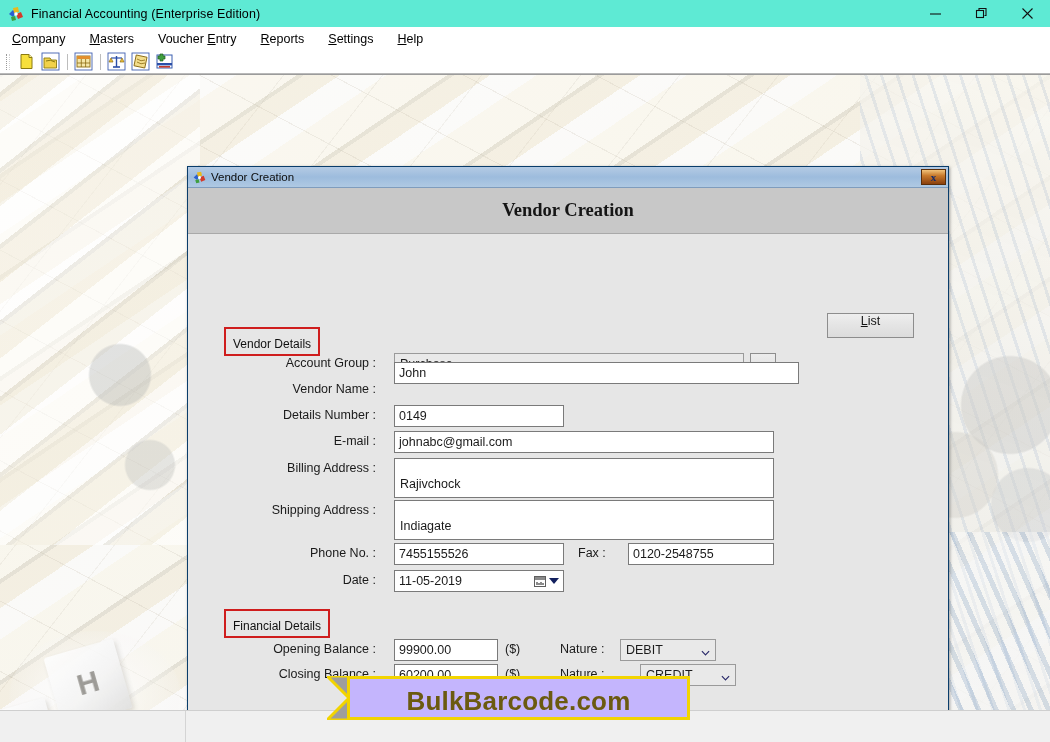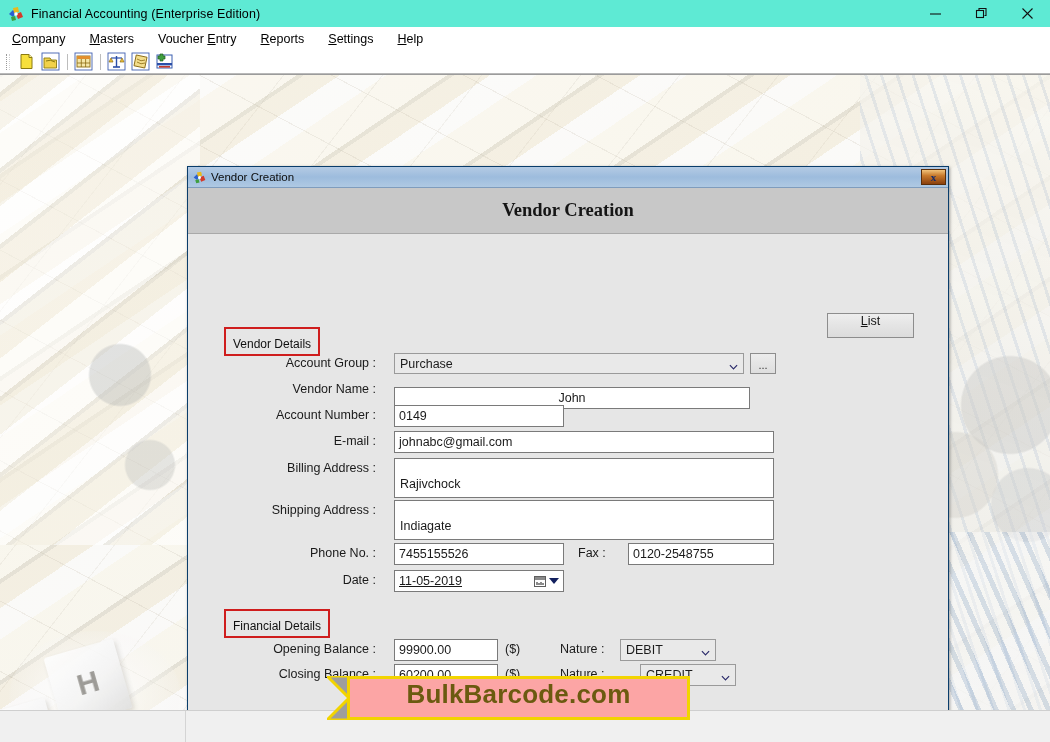--- a/index.html
+++ b/index.html
@@ -289,21 +289,21 @@
     display: flex; flex-direction: column; justify-content: space-between;
     align-items: center; padding: 2px 0;
   }
   .date-fld {
     position: absolute;
     background: #ffffff;
     border: 1px solid #7a7a7a;
     font-size: 12.5px; color: #1a1a1a;
     padding: 2px 4px;
     line-height: 16px;
-    display: flex; align-items: center; text-decoration: underline;
+    display: flex; align-items: center;
   }
   .date-ico {
     margin-left: auto; display: flex; align-items: center; gap: 3px;
   }
   .cal-glyph {
     width: 12px; height: 11px;
     background: linear-gradient(180deg,#8a8a8a 0 3px, #ffffff 3px 100%);
     border: 1px solid #5f5f5f;
     position: relative;
   }
@@ -321,23 +321,23 @@
 
   
   .watermark {
     position: absolute;
     left: 347px; top: 694px;
     width: 343px; height: 44px;
     z-index: 40;
   }
   .wm-body {
     position: absolute; inset: 0;
-    background: #fca5a5;
+    background: #c4b5fd;
     border: 3px solid #f2d400;
-    display: flex; align-items: flex-start; justify-content: center;
+    display: flex; align-items: flex-end; justify-content: center;
   }
   .wm-text {
     font-size: 26px; font-weight: bold;
     color: #6b5a10;
     letter-spacing: .2px;
     font-family: "Liberation Sans", sans-serif;
   }
   .wm-arrow {
     position: absolute;
     left: -20px; top: 0; width: 26px; height: 44px;
@@ -497,23 +497,23 @@
           <span>Purchase</span>
           <span class="chev">
             <svg width="9" height="9" viewBox="0 0 10 10">
                 <polyline points="1,3 5,7 9,3" fill="none" stroke="#2b2b6b" stroke-width="1.3"></polyline>
               </svg>
           </span>
         </div>
         <div class="ellipsis-btn" style="left:562px; top:119px; width:26px; height:21px;">...</div>
 
         <div class="lbl" style="left:28px; top:148px; width:160px;">Vendor Name :</div>
-        <div class="fld" style="left:206px; top:153px; width:356px; height:22px;text-align:center;">John</div>
-
-        <div class="lbl" style="left:28px; top:174px; width:160px;">Account Number :</div>
+        <div class="fld" style="left:206px; top:128px; width:405px; height:22px;">John</div>
+
+        <div class="lbl" style="left:28px; top:174px; width:160px;">Details Number :</div>
         <div class="fld" style="left:206px; top:171px; width:170px; height:22px;">0149</div>
 
         <div class="lbl" style="left:28px; top:200px; width:160px;">E-mail :</div>
         <div class="fld" style="left:206px; top:197px; width:380px; height:22px;">johnabc@gmail.com</div>
 
         <div class="lbl" style="left:28px; top:227px; width:160px;">Billing Address :</div>
         <div class="txtarea" style="left:206px; top:224px; width:380px; height:40px;">Rajivchock</div>
 
         <div class="lbl" style="left:28px; top:269px; width:160px;">Shipping Address :</div>
         <div class="txtarea" style="left:206px; top:266px; width:380px; height:40px;">Indiagate</div>

